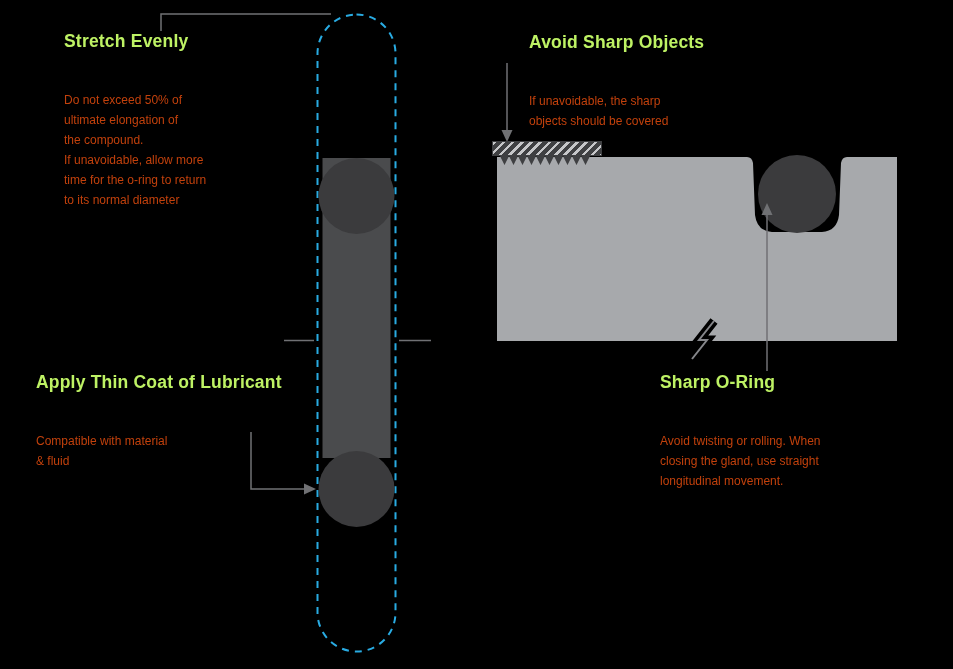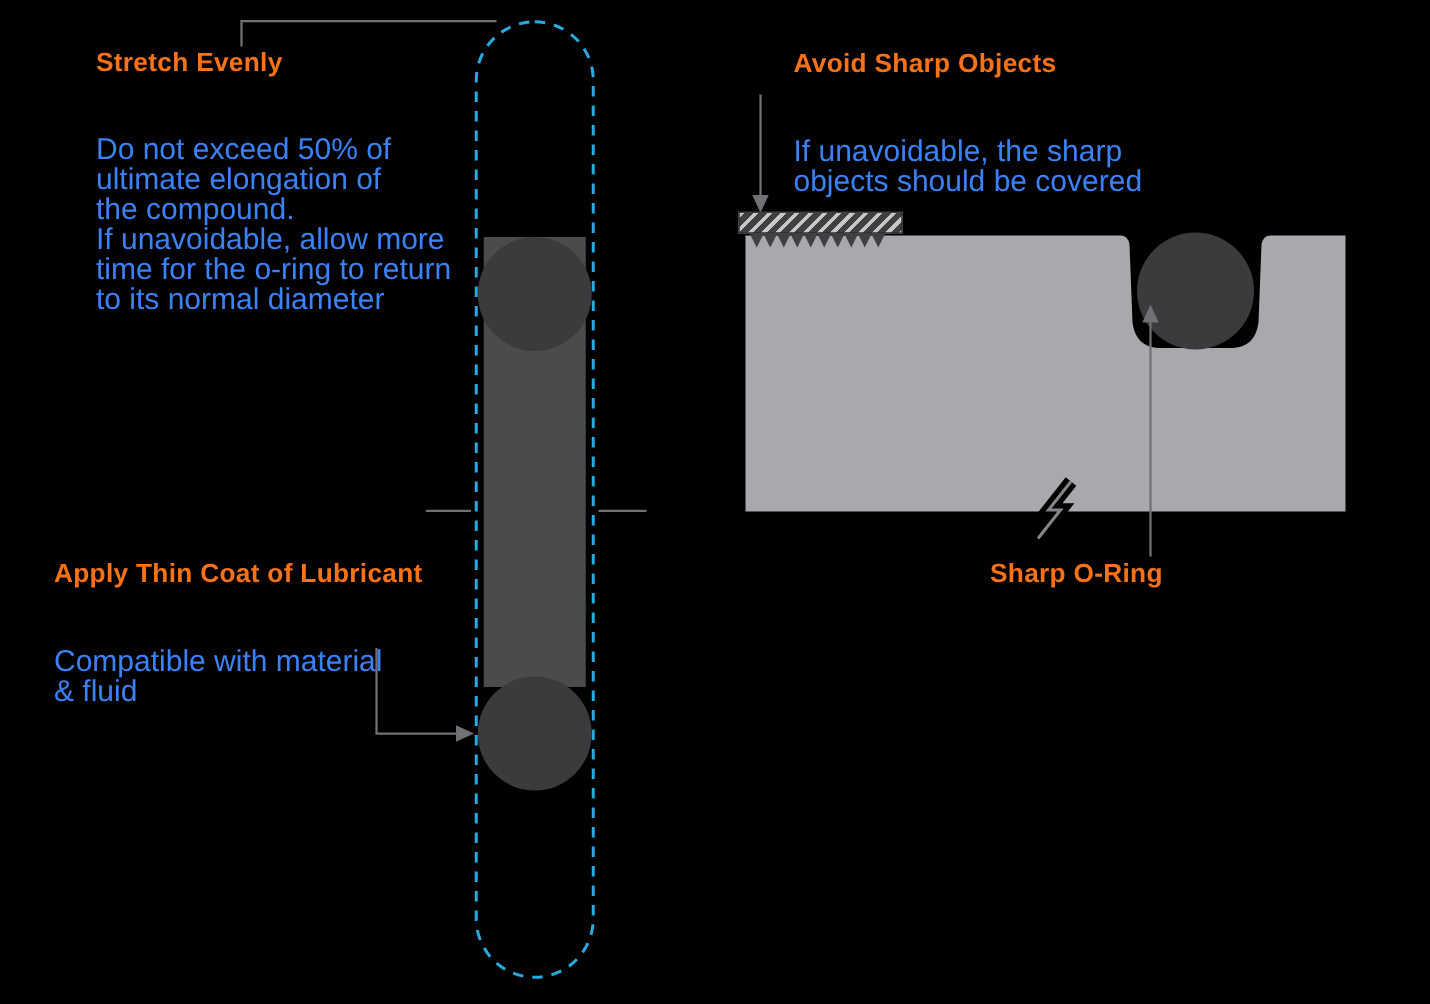--- a/index.html
+++ b/index.html
@@ -11,27 +11,27 @@
     overflow: hidden;
     font-family: "Liberation Sans", sans-serif;
   }
   .stage svg { position: absolute; left: 0; top: 0; }
   .anno { position: absolute; }
   .anno-title {
     font-weight: 700;
     font-size: 17.5px;
     line-height: 21px;
     letter-spacing: 0.2px;
-    color: #f97316;
+    color: #bef264;
     margin: 0 0 3px 0;
   }
   .anno-body {
-    font-size: 20px;
+    font-size: 12px;
     line-height: 20px;
-    color: #3b82f6;
+    color: #c2410c;
     white-space: pre-line;
     margin-top: 38px;
   }
   #anno-stretch   { left: 64px;  top: 31px;  }
   #anno-lubricant { left: 36px;  top: 372px; }
   #anno-sharp     { left: 529px; top: 32px;  }
   #anno-slide     { left: 660px; top: 372px; }
   .plate {
     position: absolute;
     left: 493px; top: 142px;
@@ -100,15 +100,18 @@
   </div>
 
   <div class="anno" id="anno-lubricant">
     <div class="anno-title">Apply Thin Coat of Lubricant</div>
     <div class="anno-body">Compatible with material
 &amp; fluid</div>
   </div>
 
   <div class="anno" id="anno-slide">
     <div class="anno-title">Sharp O-Ring</div>
+    <div class="anno-body">Avoid twisting or rolling. When
+closing the gland, use straight
+longitudinal movement.</div>
   </div>
 
 </div>
 
 </body></html>

